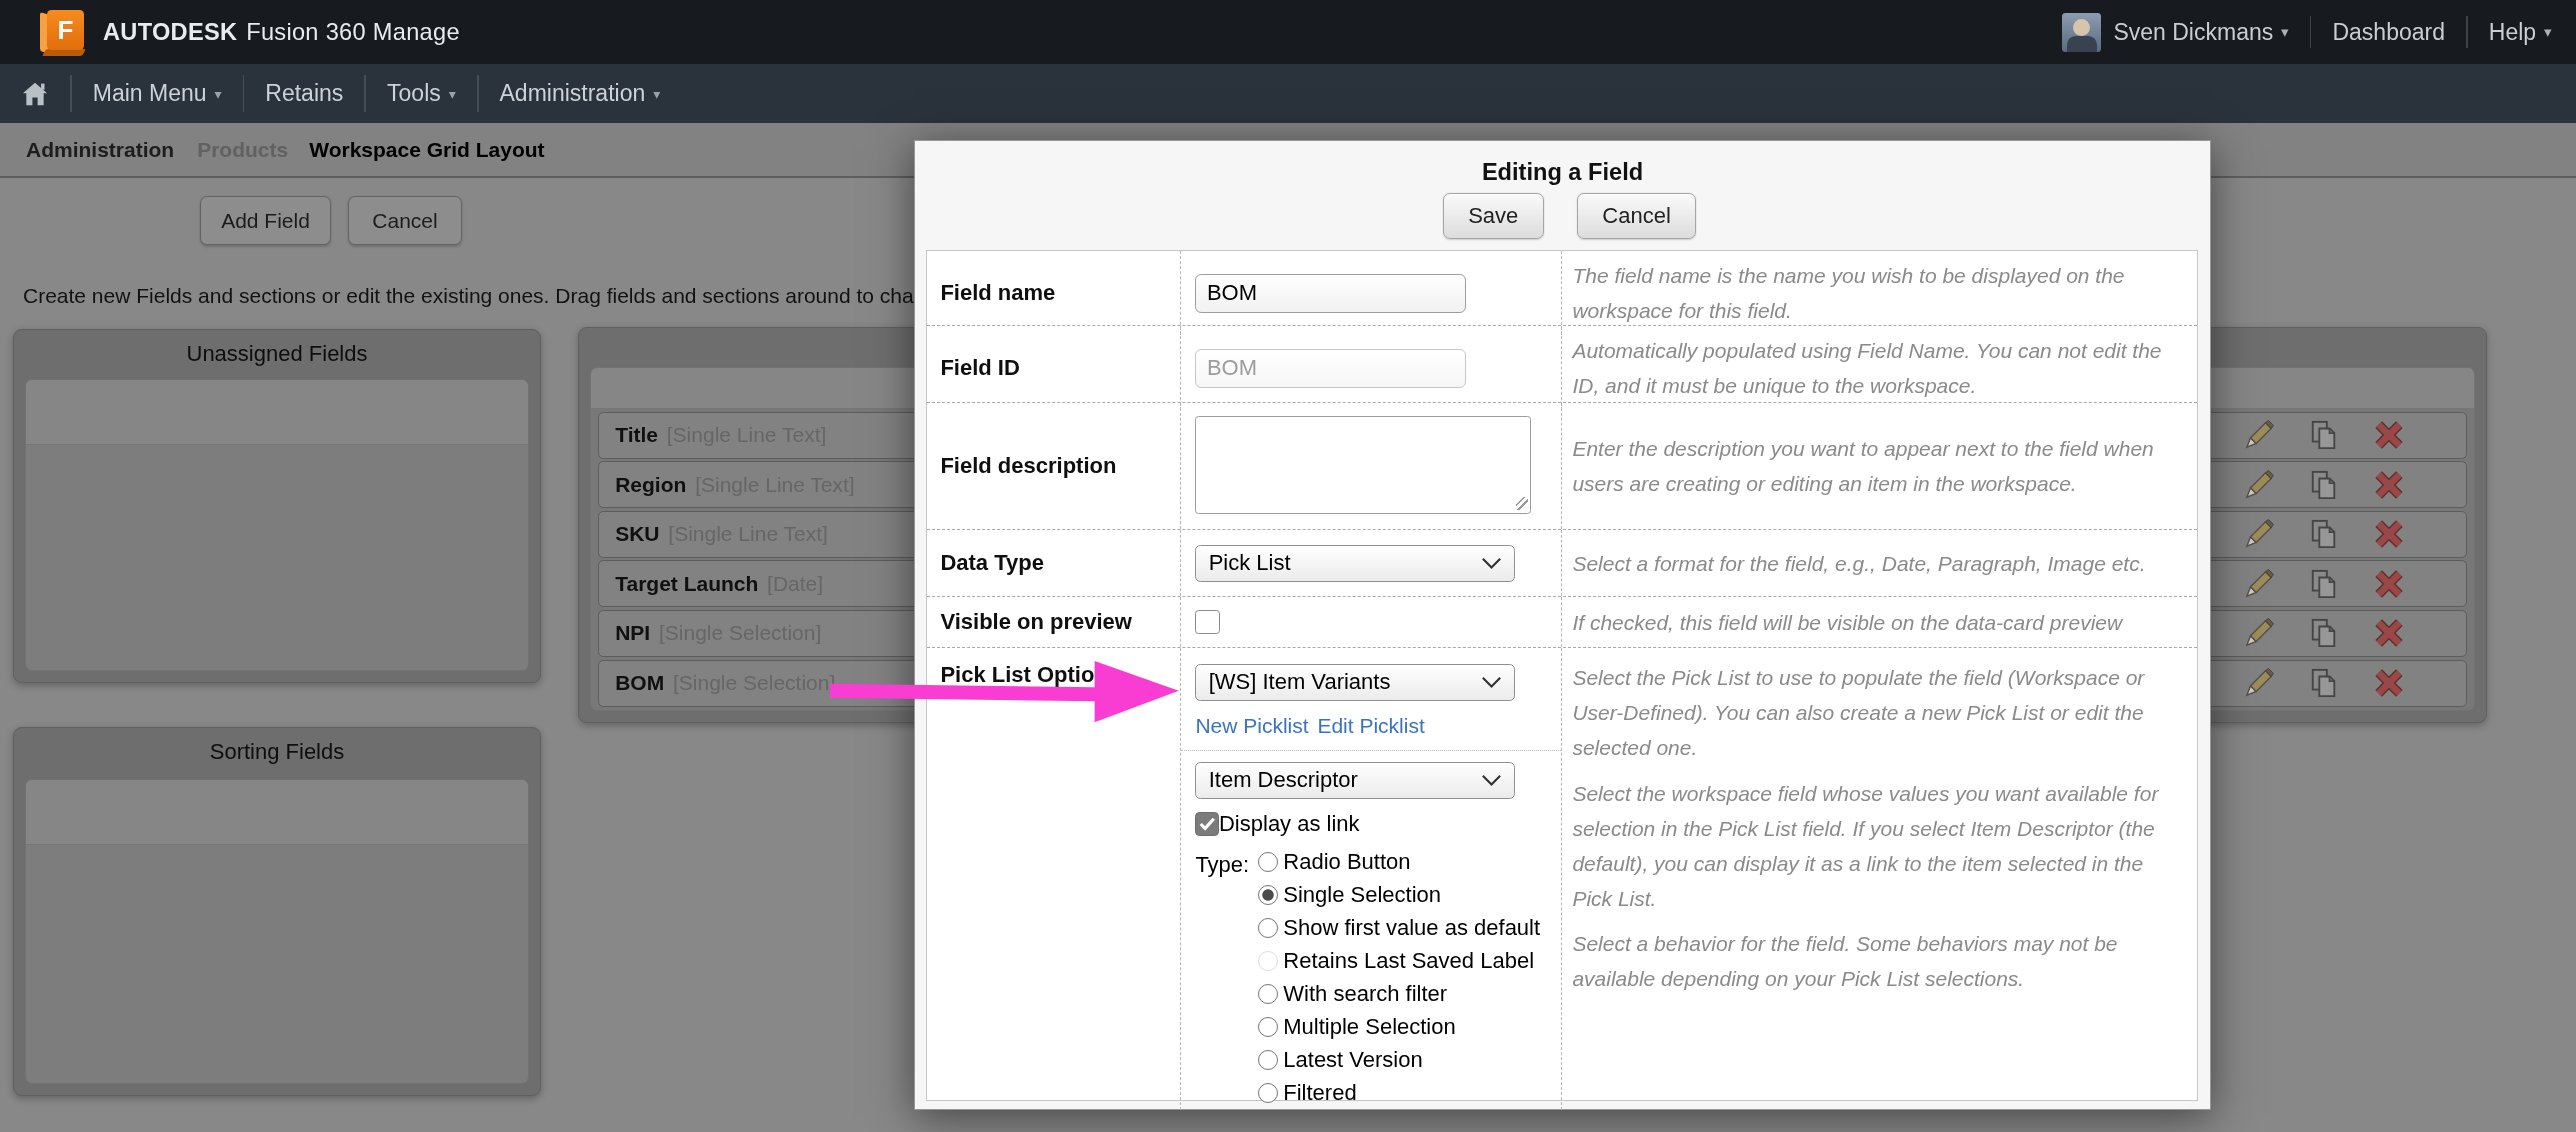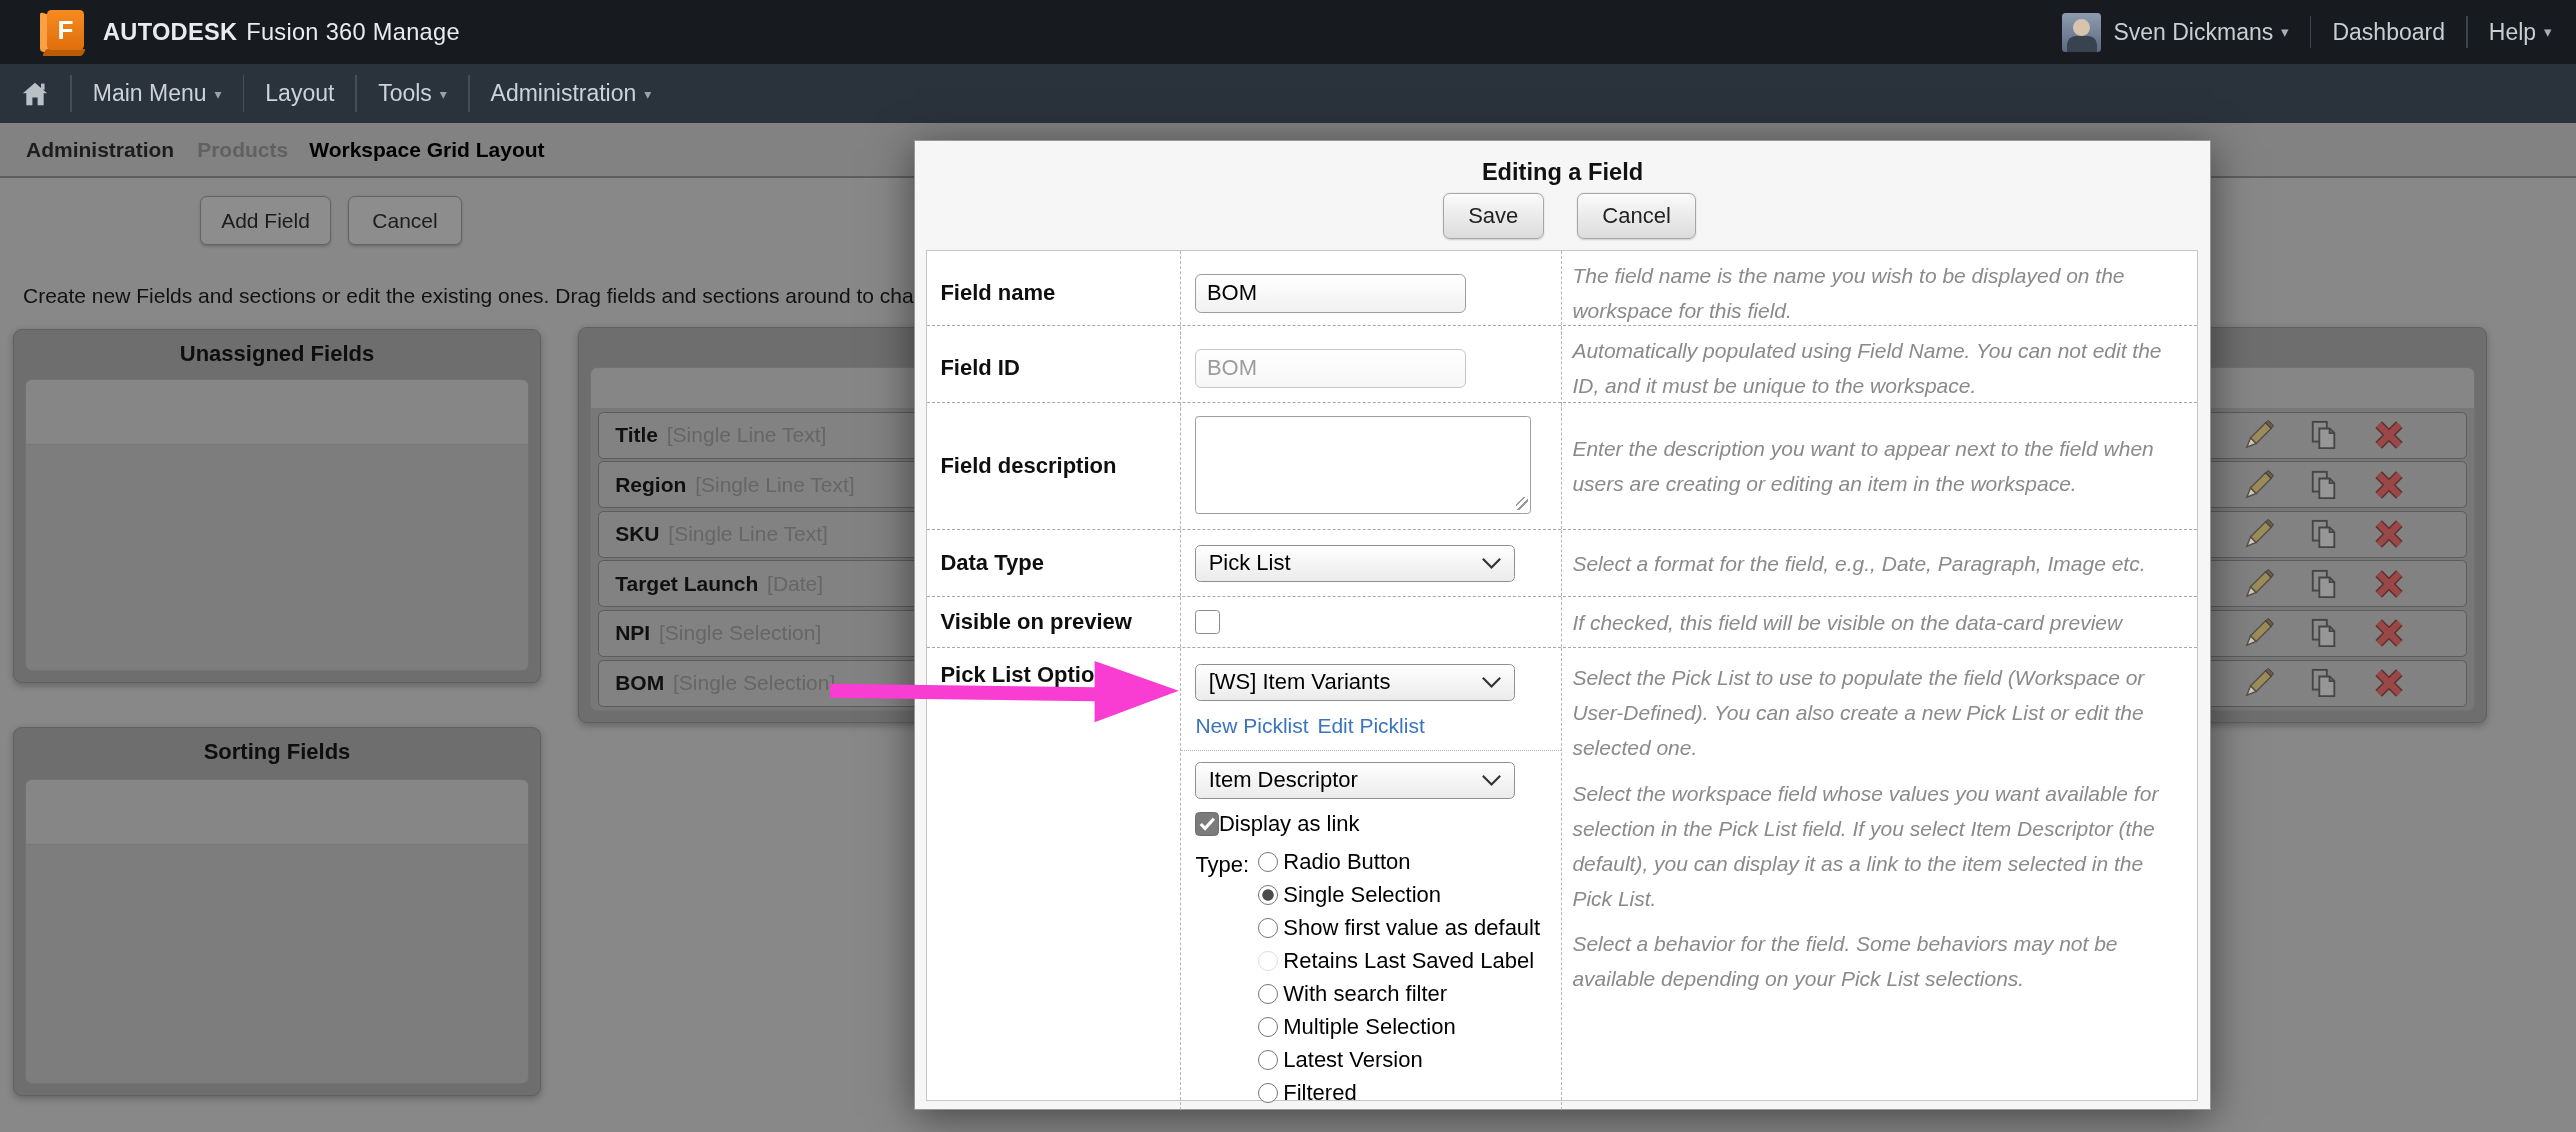--- a/index.html
+++ b/index.html
@@ -52,21 +52,21 @@
     position:absolute; height:49px; background:#8d8d8d; border:1.8px solid #636363;
     border-radius:7px; color:#1c1c1c; font-size:21px;
     display:flex; align-items:center; justify-content:center;
     box-shadow:0 1.8px 2.6px rgba(0,0,0,.18);
   }
   #add-field-btn { left:200px; top:196px; width:131px; }
   #cancel-page-btn { left:348px; top:196px; width:114px; }
   .instruction { position:absolute; left:23px; top:284px; font-size:21px; color:#121212; white-space:nowrap; }
 
   .panel { position:absolute; background:#6e6e6e; border:0.9px solid #606060; border-radius:8.8px; box-shadow:0 2.6px 7px rgba(0,0,0,.25); }
-  .panel-title { text-align:center; font-weight:bold; font-size:22px; color:#0e0e0e; padding-top:11.4px; }
+  .panel-title { text-align:center; font-weight:normal; font-size:22px; color:#0e0e0e; padding-top:11.4px; }
   .panel-inner { position:absolute; left:11.4px; right:11.4px; bottom:11.4px; background:#7d7d7d; border:0.9px solid #727272; border-radius:7px; overflow:hidden; }
   .panel-strip { height:65px; background:#868686; border-bottom:0.9px solid #777777; }
   #unassigned-panel { left:13px; top:329px; width:528px; height:354px; }
   #unassigned-panel .panel-inner { top:49px; }
   #sorting-panel { left:13px; top:727px; width:528px; height:369px; }
   #sorting-panel .panel-inner { top:51px; }
   #mid-panel { left:578px; top:327px; width:1909px; height:396px; }
   #mid-panel .panel-inner { top:39px; background:#787878; }
   #mid-panel .panel-strip { height:41px; }
 
@@ -177,21 +177,21 @@
   <span class="home">
     <svg width="28" height="26" viewBox="0 0 32 30">
         <path d="M16 2 L30 14 H26 V28 H19 V19 H13 V28 H6 V14 H2 Z" fill="#b9c0c6"></path>
         <rect x="23" y="3" width="4" height="7" fill="#b9c0c6"></rect>
       </svg>
   </span>
   <span class="nsep"></span>
   <span class="nav-item">Main Menu</span>
   <span class="ncaret">▾</span>
   <span class="nsep"></span>
-  <span class="nav-item">Layout</span>
+  <span class="nav-item">Retains</span>
   <span class="nsep"></span>
   <span class="nav-item">Tools</span>
   <span class="ncaret">▾</span>
   <span class="nsep"></span>
   <span class="nav-item">Administration</span>
   <span class="ncaret">▾</span>
 </div>
 
 <div class="crumbbar">
   <span class="crumb-1">Administration</span>

